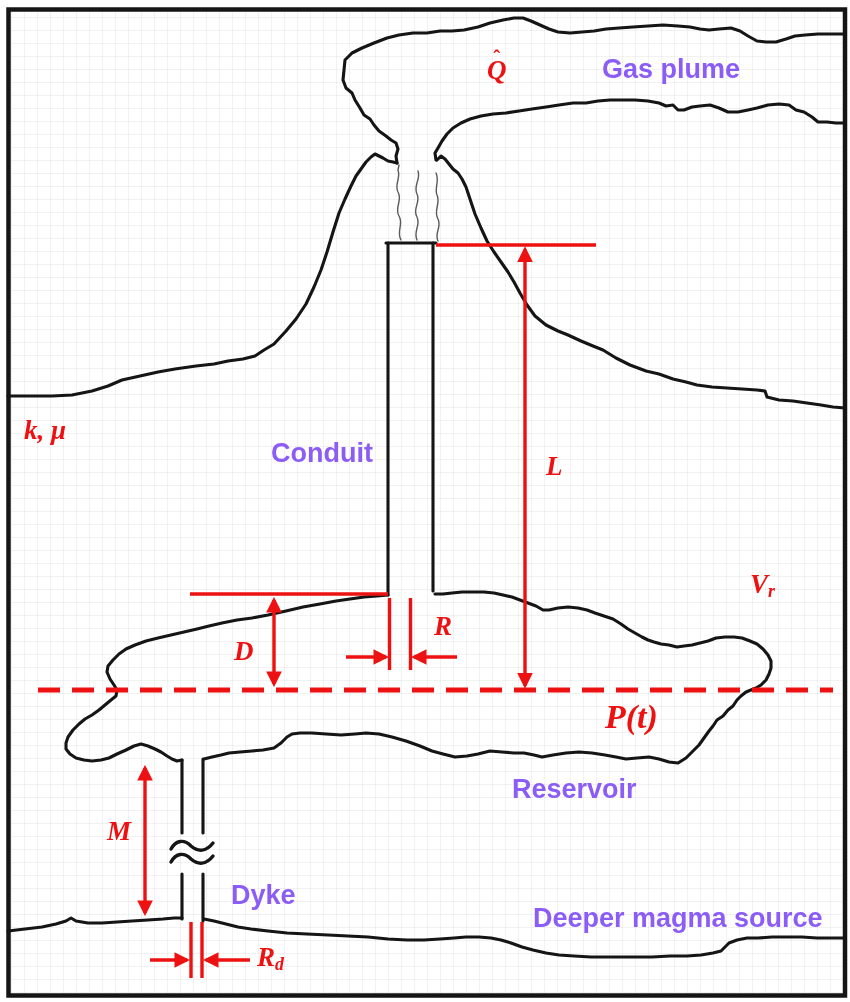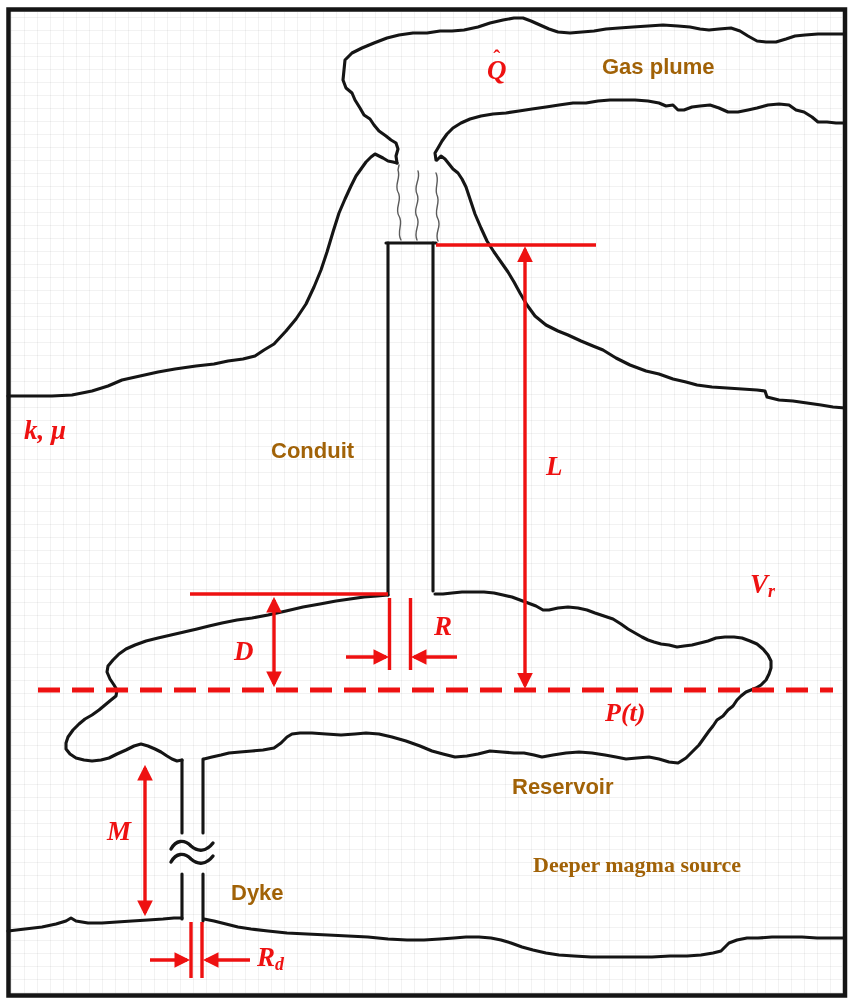--- a/index.html
+++ b/index.html
@@ -12,32 +12,32 @@
   }
   .grid{
     position:absolute;left:11px;top:12px;width:831px;height:981px;
     background-image:
       repeating-linear-gradient(0deg, rgba(0,0,0,0.05) 0 1px, transparent 1px 13px),
       repeating-linear-gradient(90deg, rgba(0,0,0,0.05) 0 1px, transparent 1px 13px);
   }
   svg{position:absolute;left:0;top:0;}
   .lbl{
     position:absolute;white-space:nowrap;line-height:1;
-    color:#a16207;font-weight:600;font-size:22px;
+    color:#8b5cf6;font-weight:600;font-size:27px;
     font-family:"Liberation Sans",sans-serif;
   }
   .math{
     color:#ee1111;
     font-family:"Liberation Serif",serif;
     font-style:italic;font-weight:600;font-size:27px;
   }
   .math .sub{font-size:0.66em;font-style:italic;vertical-align:-0.25em;}
   .qhat{display:inline-flex;flex-direction:column;align-items:center;line-height:1;}
   .qhat .hat{font-size:0.78em;height:0.48em;margin-bottom:-1px;font-style:normal;}
-  .pt{font-size:26px;}
+  .pt{font-size:34px;}
 </style>
 </head>
 <body>
 
 <div class="fig">
   <div class="grid"></div>
 
   <svg width="850" height="1002" viewBox="0 0 850 1002">
     <defs>
       <marker id="ah" viewBox="0 0 10 10" refX="8" refY="5" markerWidth="4.6" markerHeight="4.6" orient="auto-start-reverse">
@@ -98,21 +98,21 @@
       <path d="M150,960 L187,960" marker-end="url(#ah)"></path>
       <path d="M250,960 L206,960" marker-end="url(#ah)"></path>
       <path stroke-width="5" stroke-dasharray="22 12" d="M38,690 L833,690"></path>
     </g>
   </svg>
 
   <div class="lbl" style="left:602px;top:56px;">Gas plume</div>
   <div class="lbl" style="left:271px;top:440px;">Conduit</div>
   <div class="lbl" style="left:512px;top:776px;">Reservoir</div>
   <div class="lbl" style="left:231px;top:834px;margin-top:48px;">Dyke</div>
-  <div class="lbl" style="left:533px;top:854px;font-family:Liberation Serif, serif;">Deeper magma source</div>
+  <div class="lbl" style="left:533px;top:905px;">Deeper magma source</div>
 
   <div class="lbl math qhat" style="left:487px;top:48px;">
     <span class="hat">ˆ</span>
     <span>Q</span>
   </div>
   <div class="lbl math" style="left:24px;top:417px;">k, μ</div>
   <div class="lbl math" style="left:546px;top:453px;">L</div>
   <div class="lbl math" style="left:434px;top:613px;">R</div>
   <div class="lbl math" style="left:234px;top:638px;">D</div>
   <div class="lbl math" style="left:750px;top:571px;">

